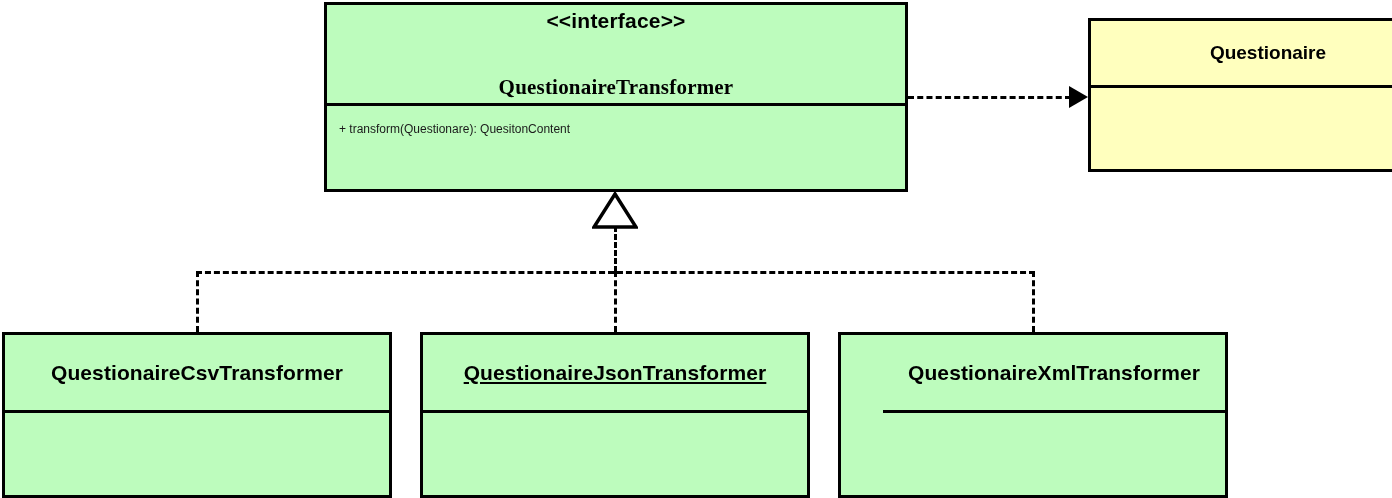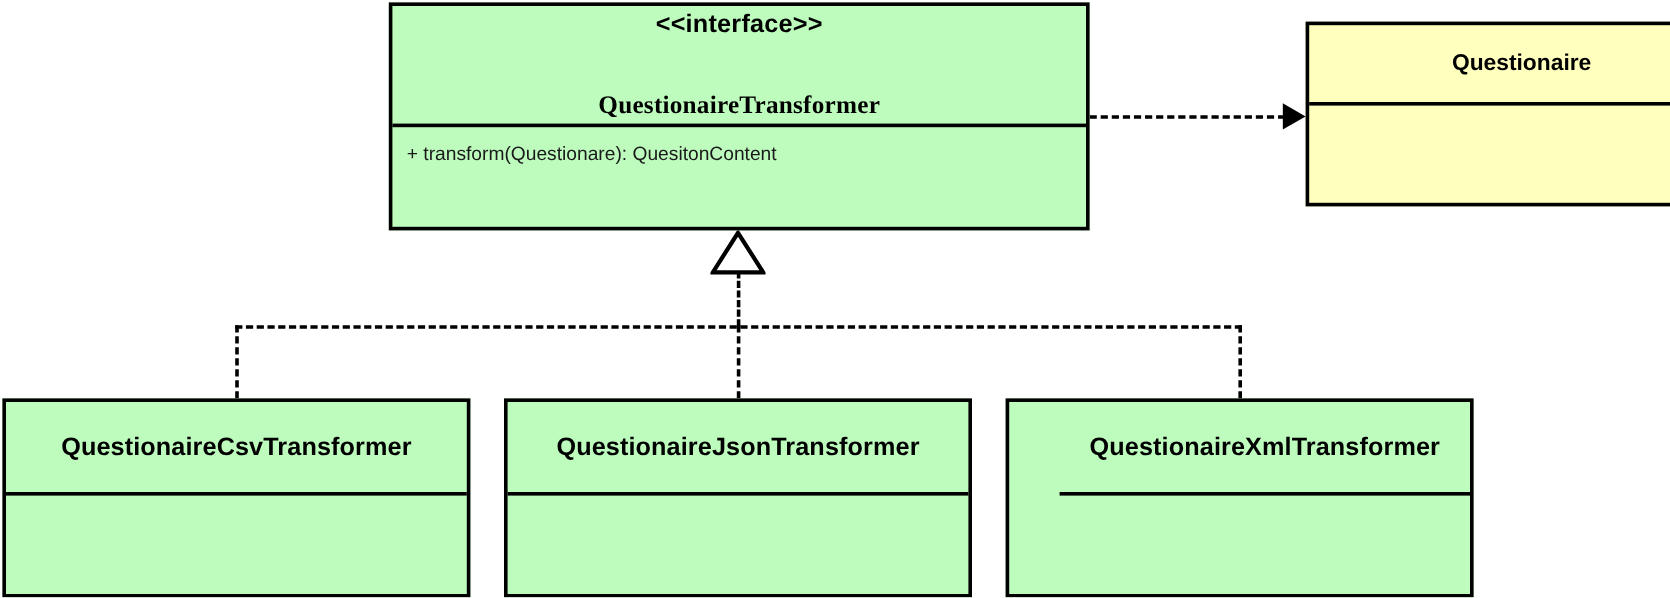--- a/index.html
+++ b/index.html
@@ -63,21 +63,21 @@
   .classname-sub {
     font-size: 21px;
     line-height: 28px;
     letter-spacing: 0.1px;
   }
   .classname-plain {
     font-size: 19px;
     line-height: 28px;
   }
   .member {
-    font-size: 16px;
+    font-size: 12px;
     line-height: 26px;
     font-weight: normal;
     white-space: nowrap;
   }
 
   
   .h-dash {
     position: absolute;
     height: 0;
     border-top: 3px dashed #000000;
@@ -138,21 +138,21 @@
   <div class="v-dash" style="left:614px; top:271px; height:61px;"></div>
   <div class="v-dash" style="left:1032px; top:271px; height:61px;"></div>
 
   <div class="uml-class green" style="left:2px; top:332px; width:390px; height:166px;">
     <div class="uml-header" style="height:78px;">
       <div class="classname-sub">QuestionaireCsvTransformer</div>
     </div>
     <div class="uml-body empty"></div>
   </div>
 
-  <div class="uml-class green" style="left:420px; top:332px; width:390px; height:166px;">
+  <div class="uml-class green" style="left:420px; top:332px; width:390px; height:166px;text-decoration:underline;">
     <div class="uml-header" style="height:78px;">
       <div class="classname-sub">QuestionaireJsonTransformer</div>
     </div>
     <div class="uml-body empty"></div>
   </div>
 
   <div class="uml-class green" style="left:838px; top:332px; width:390px; height:166px;padding-left:42px;">
     <div class="uml-header" style="height:78px;">
       <div class="classname-sub">QuestionaireXmlTransformer</div>
     </div>

